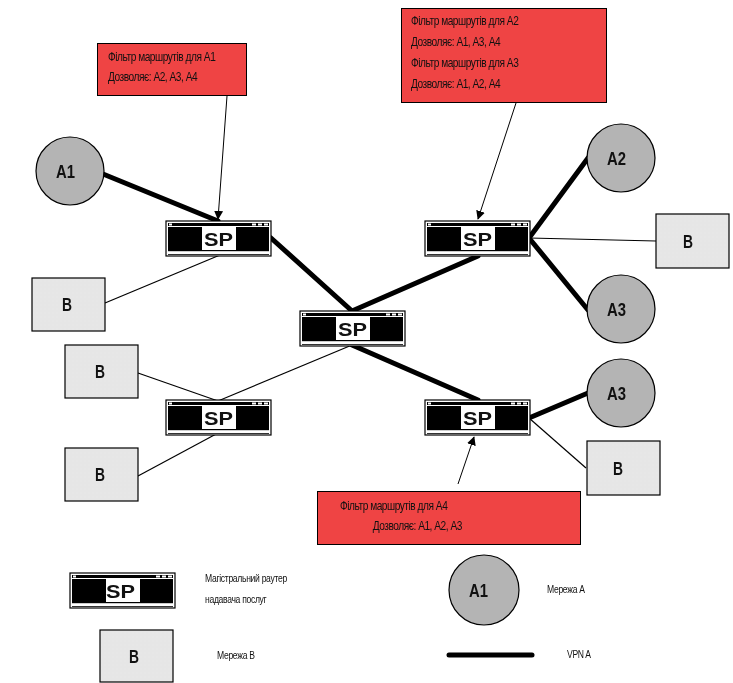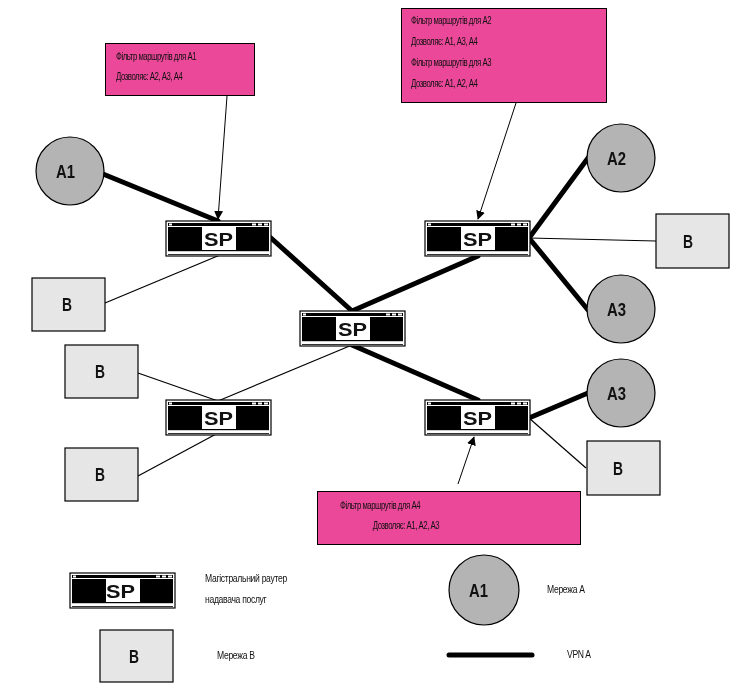--- a/index.html
+++ b/index.html
@@ -1,20 +1,20 @@
 <!DOCTYPE html>
 <html><head>
 <meta charset="utf-8">
 <style>
   html, body { margin:0; padding:0; background:#ffffff; }
   body { width:733px; height:683px; position:relative; overflow:hidden;
          font-family:"Liberation Sans", sans-serif; }
   svg#diagram { position:absolute; left:0; top:0; }
-  .callout { position:absolute; background:#ec4899; border:1px solid #000; box-sizing:border-box;
-             font-family:"Liberation Sans", sans-serif; font-size:10px; color:#111;
+  .callout { position:absolute; background:#ef4444; border:1px solid #000; box-sizing:border-box;
+             font-family:"Liberation Sans", sans-serif; font-size:13px; color:#111;
              transform-origin:left top; letter-spacing:-0.6px; }
   .callout .ln { white-space:nowrap; line-height:20px; transform:scaleX(0.78); transform-origin:left center; display:block; }
   .legend-text { position:absolute; font-size:11px; color:#111; white-space:nowrap;
                  transform:scaleX(0.78); transform-origin:left center; letter-spacing:-0.4px; }
   .node-label { font-family:"Liberation Sans", sans-serif; font-weight:bold; fill:#111; }
 </style>
 </head>
 <body>
 
 <svg id="diagram" width="733" height="683" viewBox="0 0 733 683">
@@ -132,21 +132,21 @@
     <rect x="100" y="630" width="73" height="52" fill="url(#dots)" stroke="#000" stroke-width="1.2"></rect>
     <text class="node-label" x="129" y="663" font-size="18" textLength="10" lengthAdjust="spacingAndGlyphs">B</text>
   </g>
   <g>
     <circle cx="484" cy="590" r="35" fill="#b4b4b4" stroke="#000" stroke-width="1.2"></circle>
     <text class="node-label" x="469" y="597" font-size="18" textLength="19" lengthAdjust="spacingAndGlyphs">A1</text>
   </g>
   <line x1="449" y1="655" x2="532" y2="655" stroke="#000" stroke-width="5" stroke-linecap="round"></line>
 </svg>
 
-<div class="callout" style="left:105px; top:43px; width:150px; height:53px; padding:3px 0 0 10px;">
+<div class="callout" style="left:97px; top:43px; width:150px; height:53px; padding:3px 0 0 10px;">
   <span class="ln">Фільтр маршрутів для А1</span>
   <span class="ln">Дозволяє: А2, А3, А4</span>
 </div>
 
 <div class="callout" style="left:401px; top:8px; width:206px; height:95px; padding:1px 0 0 9px;">
   <span class="ln" style="line-height:21px;">Фільтр маршрутів для А2</span>
   <span class="ln" style="line-height:21px;">Дозволяє: А1, А3, А4</span>
   <span class="ln" style="line-height:21px;">Фільтр маршрутів для А3</span>
   <span class="ln" style="line-height:21px;">Дозволяє: А1, А2, А4</span>
 </div>

